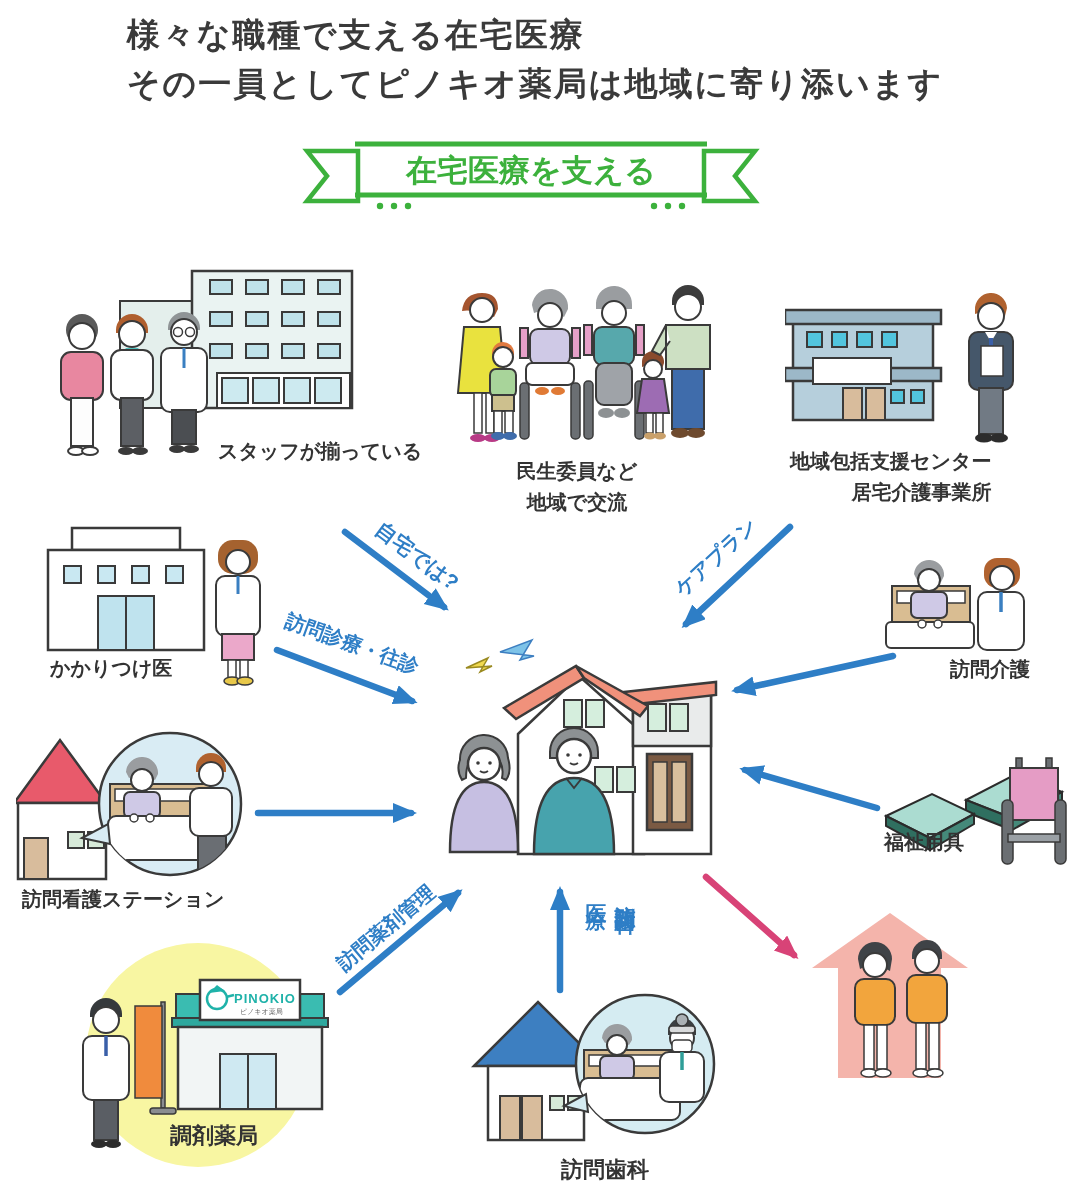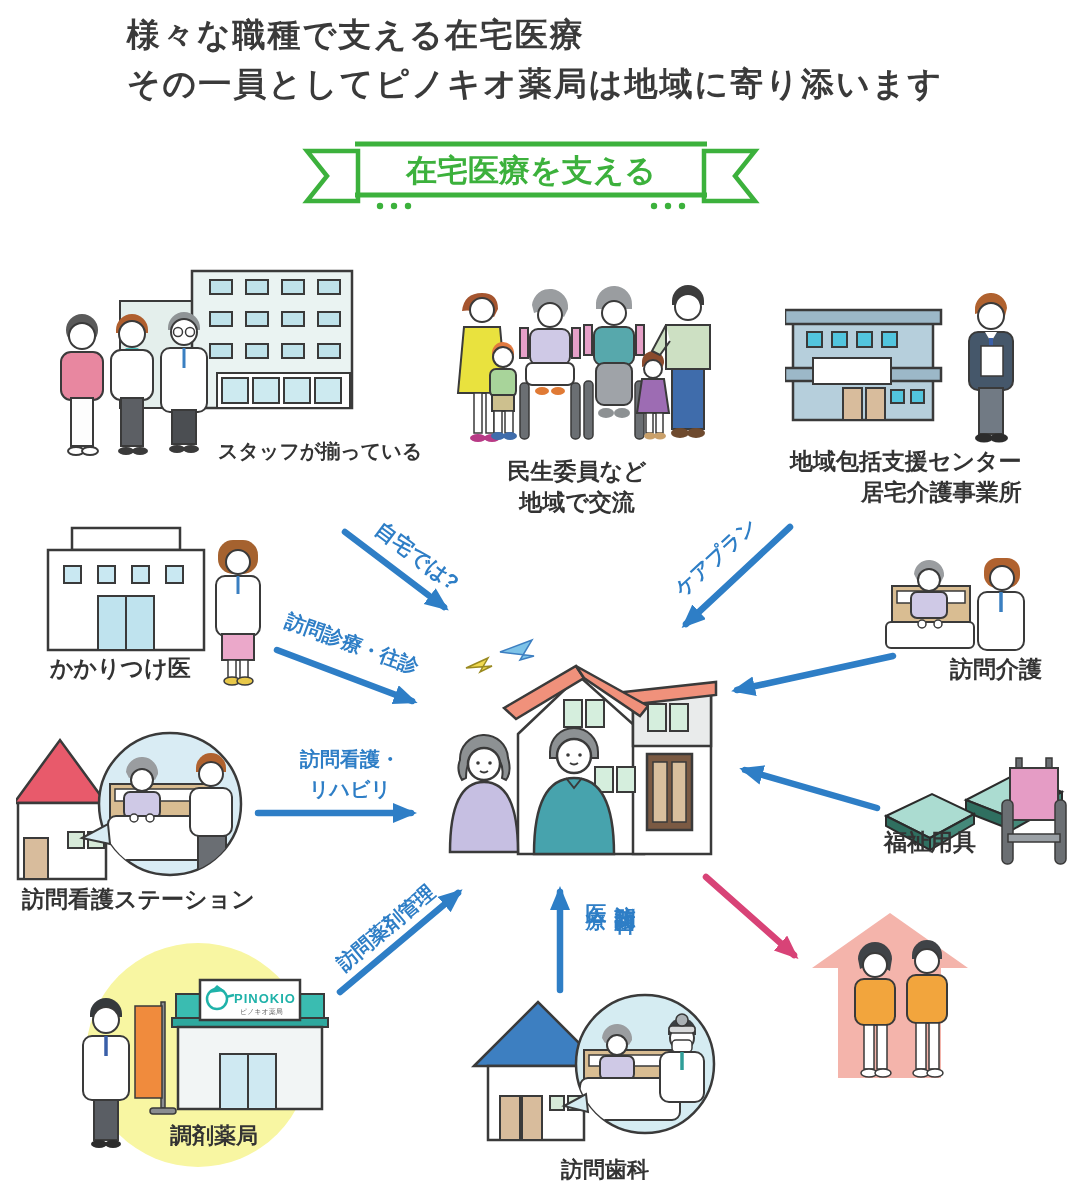--- a/index.html
+++ b/index.html
@@ -1,21 +1,21 @@
 <!DOCTYPE html>
 <html><head>
 <meta charset="utf-8">
 <style>
   html,body{margin:0;padding:0;background:#fff;}
   .canvas{position:relative;width:1070px;height:1189px;background:#fff;overflow:hidden;
           font-family:"Liberation Sans","DejaVu Sans",sans-serif;color:#333;}
   .abs{position:absolute;}
   .title{left:50%;transform:translateX(-50%);top:10px;text-align:left;
          font-size:33px;font-weight:800;letter-spacing:2px;line-height:49px;white-space:nowrap;color:#3a3a3a;}
-  .lbl{position:absolute;font-size:23px;font-weight:700;color:#333;line-height:31px;white-space:nowrap;z-index:5;}
+  .lbl{position:absolute;font-size:20px;font-weight:700;color:#333;line-height:31px;white-space:nowrap;z-index:5;}
   .lbl.center{transform:translateX(-50%);text-align:center;}
   .albl{position:absolute;font-size:20px;font-weight:700;color:#2e7ec6;white-space:nowrap;z-index:6;}
   .rot{transform:translate(-50%,-50%) rotate(var(--r));}
   .vert{writing-mode:vertical-rl;text-orientation:upright;line-height:1;letter-spacing:3px;}
   .vert span{display:block;margin-left:8px;}
   svg text{font-family:"Liberation Sans","DejaVu Sans",sans-serif;}
   .node{position:absolute;z-index:1;}
   #arrowlayer{position:absolute;left:0;top:0;z-index:4;pointer-events:none;}
 </style>
 </head>
@@ -422,23 +422,19 @@
       <line x1="877" y1="808" x2="745" y2="770" marker-end="url(#mBlue)"></line>
       <line x1="340" y1="992" x2="458" y2="893" marker-end="url(#mBlue)"></line>
       <line x1="560" y1="990" x2="560" y2="892" marker-end="url(#mBlue)"></line>
     </g>
     <line x1="706" y1="877" x2="794" y2="955" stroke="#d84377" stroke-width="6.5" stroke-linecap="round" marker-end="url(#mPink)"></line>
   </svg>
 
   <div class="albl rot" style="left:417px;top:556px;--r:37deg;font-size:21px;">自宅では?</div>
   <div class="albl rot" style="left:716px;top:557px;--r:-43deg;">ケアプラン</div>
   <div class="albl rot" style="left:352px;top:644px;--r:20deg;">訪問診療・往診</div>
-  <div class="albl" style="left:350px;top:744px;transform:translateX(-50%);text-align:center;line-height:30px;">
-    <div>訪問看護・</div>
-    <div>リハビリ</div>
-  </div>
   <div class="albl rot" style="left:386px;top:928px;--r:-40deg;">訪問薬剤管理</div>
   <div class="albl vert" style="left:578px;top:888px;height:115px;font-size:21px;">
     <span>訪問歯科</span>
     <span>医療</span>
   </div>
 
 </div>
 
 </body></html>

